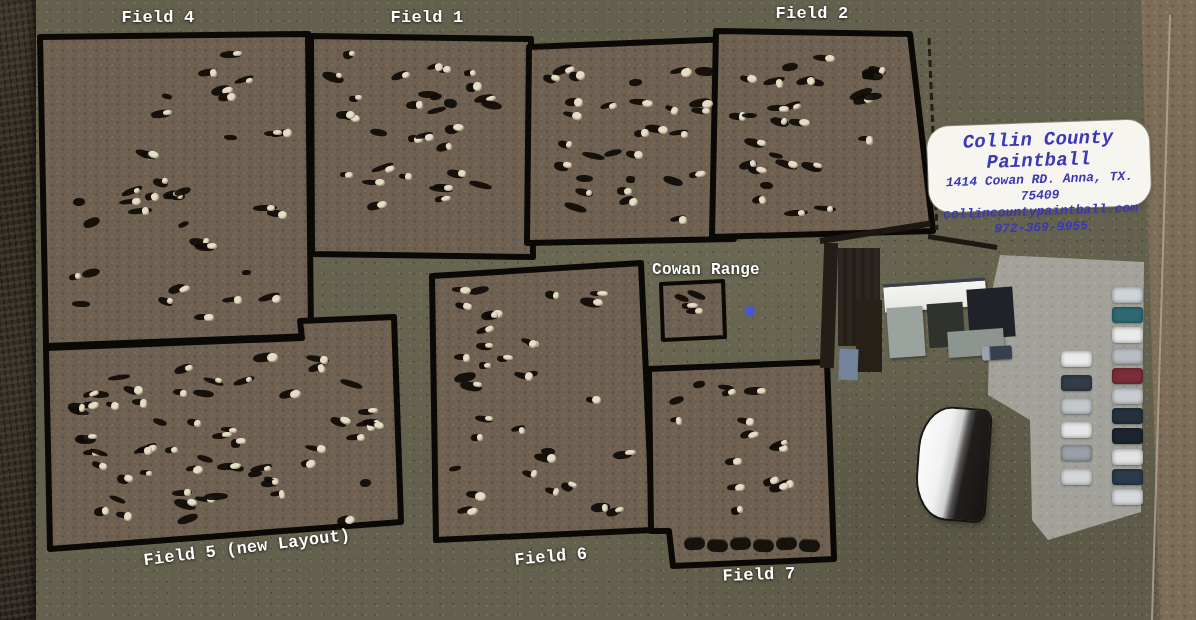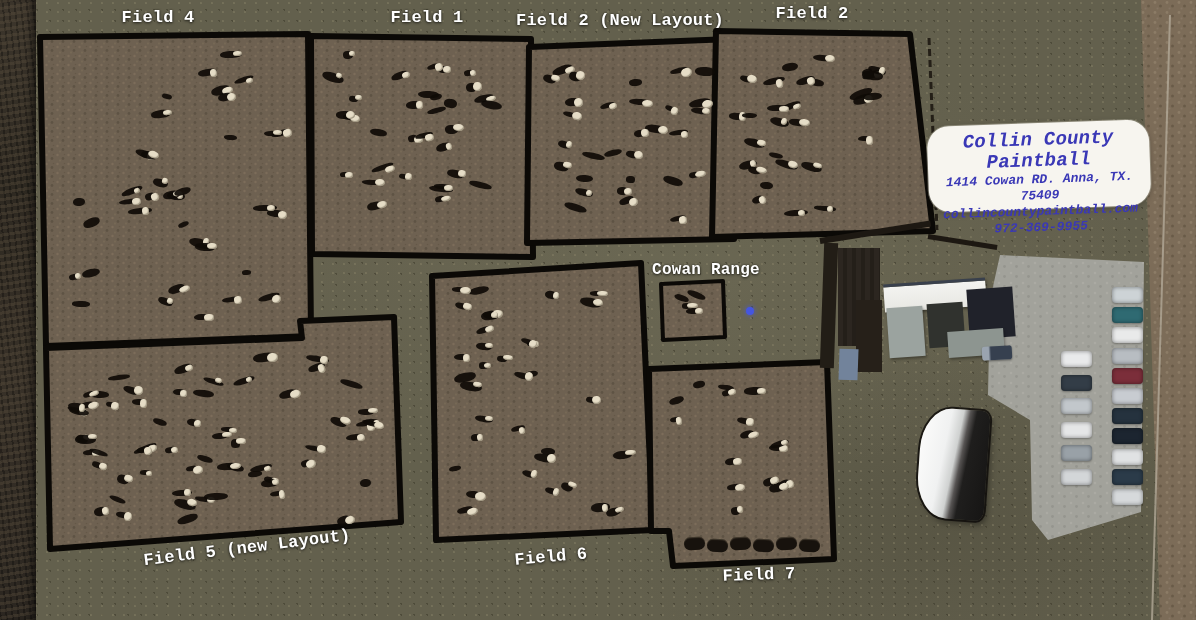--- a/index.html
+++ b/index.html
@@ -590,21 +590,20 @@
       <div class="car" style="left: 1061px; top: 351px; background: rgb(233, 234, 235);"></div>
       <div class="car" style="left: 1061px; top: 374.5px; background: rgb(51, 61, 71);"></div>
       <div class="car" style="left: 1061px; top: 398px; background: rgb(194, 199, 203);"></div>
       <div class="car" style="left: 1061px; top: 421.5px; background: rgb(229, 230, 231);"></div>
       <div class="car" style="left: 1061px; top: 445px; background: rgb(153, 161, 167);"></div>
       <div class="car" style="left: 1061px; top: 468.5px; background: rgb(211, 214, 216);"></div>
     </div>
 
   <div class="lbl" style="left:158px;top:17px;">Field 4</div>
   <div class="lbl" style="left:427px;top:17px;">Field 1</div>
-  <div class="lbl" style="left:620px;top:20px;">Field 2 (New Layout)</div>
   <div class="lbl" style="left:812px;top:13px;">Field 2</div>
   <div class="lbl" style="left:706px;top:270px;font-size:16px;">Cowan Range</div>
   <div class="lbl r7" style="left:247px;top:548px;">Field 5 (new Layout)</div>
   <div class="lbl r5" style="left:551px;top:557px;">Field 6</div>
   <div class="lbl r2" style="left:759px;top:575px;">Field 7</div>
 
   <div class="info-card">
     <div class="l1">Collin County Paintball</div>
     <div class="l2">1414 Cowan RD. Anna, TX. 75409</div>
     <div class="l3">collincountypaintball.com</div>

